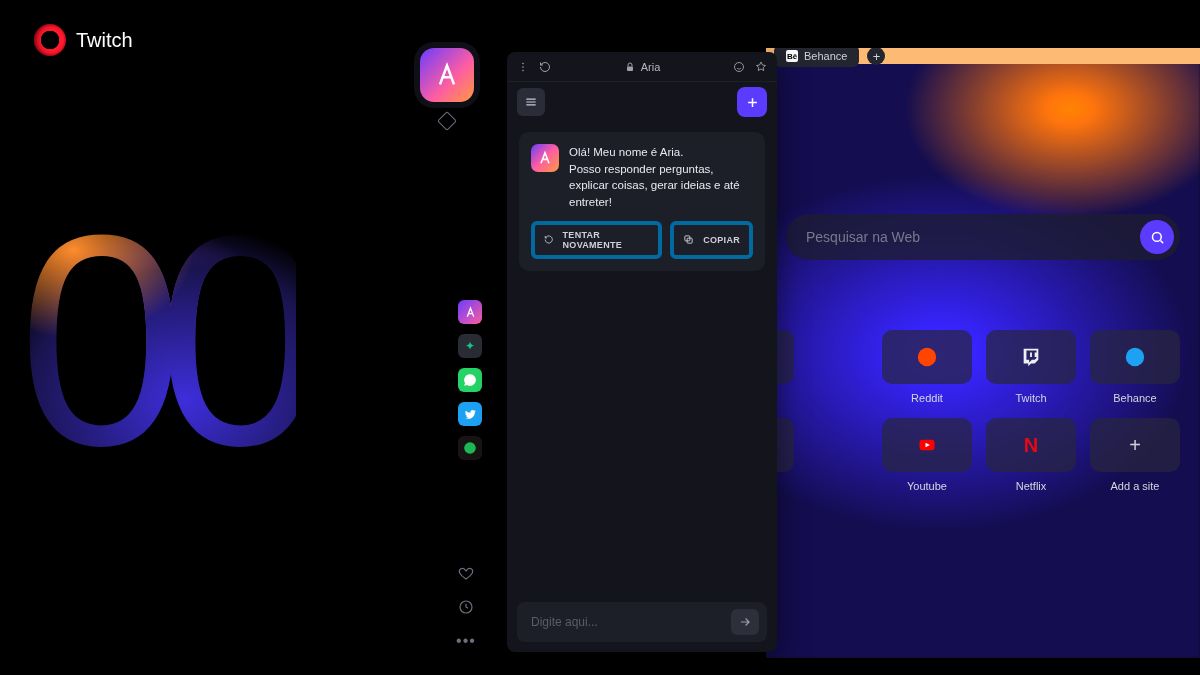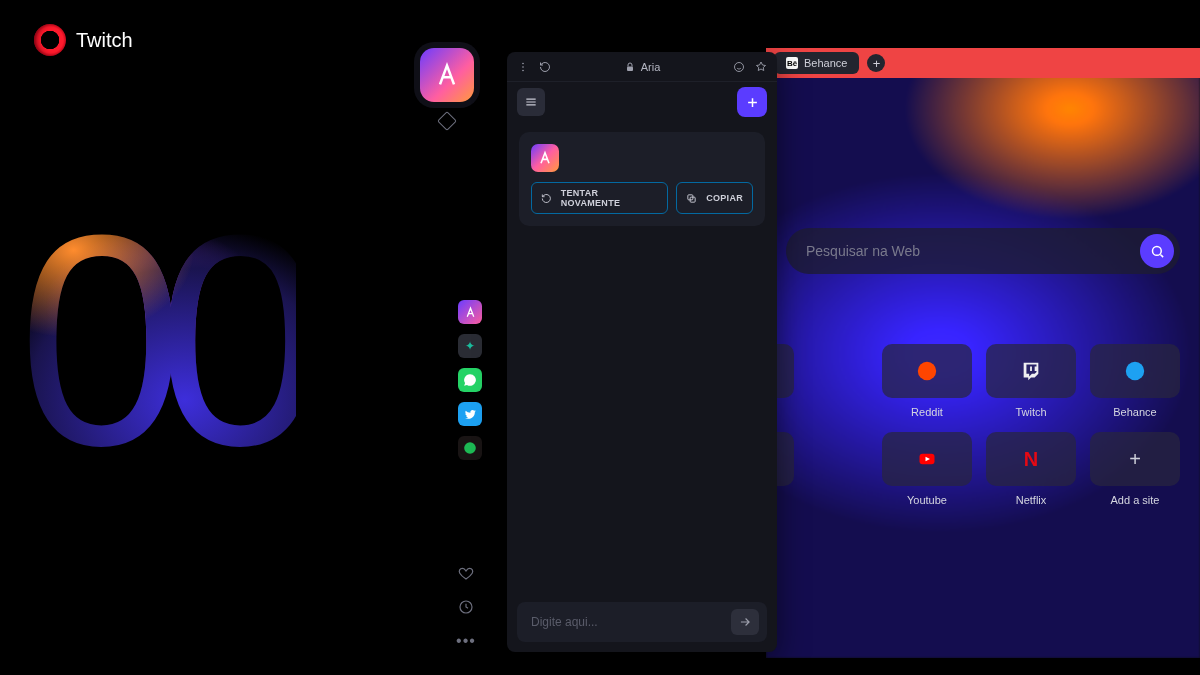--- a/index.html
+++ b/index.html
@@ -118,21 +118,21 @@
 .msg-avatar{
   width:28px;height:28px;border-radius:7px;flex-shrink:0;
   background:linear-gradient(135deg,#6b3cff,#ff5ea1,#ff9a3c);
   display:flex;align-items:center;justify-content:center;
 }
 .msg-avatar svg{width:16px;height:16px;}
 .msg-text{font-size:11.5px;line-height:1.45;color:#e8e9ef;}
 .msg-actions{display:flex;justify-content:flex-end;gap:8px;}
 .pill{
   display:flex;align-items:center;gap:9px;
-  padding:5px 9px;border:1px solid #0369a1;border-radius:6px;
+  padding:5px 9px;border:4px solid #0369a1;border-radius:6px;
   font-size:9px;font-weight:700;letter-spacing:.3px;color:#cfd0da;
   text-transform:uppercase;
 }
 .pill svg{width:11px;height:11px;}
 .aria-input{
   margin:10px;
   height:40px;background:#1c1e28;border-radius:8px;
   display:flex;align-items:center;padding:0 8px 0 14px;
 }
 .aria-input input{
@@ -156,21 +156,21 @@
   position:absolute; inset:0;
   background:
     radial-gradient(ellipse 300px 200px at 70% 10%, #ff8c2e 0%, transparent 55%),
     radial-gradient(ellipse 420px 300px at 40% 50%, #3d2edb 0%, #140f3e 60%),
     radial-gradient(ellipse 260px 180px at 85% 90%, #ff8c2e 0%, transparent 55%),
     radial-gradient(ellipse 320px 240px at 20% 85%, #8a2be2 0%, transparent 60%),
     #0a0818;
   filter: saturate(1.4) blur(1px);
 }
 .tabbar{
-  position:relative;height:30px;background:#ef4444;
+  position:relative;height:16px;background:#fdba74;
   display:flex;align-items:center;padding:0 8px;gap:8px;
 }
 .tab{
   height:22px;padding:0 12px;border-radius:6px;background:#23252f;
   display:flex;align-items:center;gap:6px;font-size:11px;color:#cfd0da;
 }
 .tab .favicon{width:12px;height:12px;background:#fff;border-radius:2px;display:flex;align-items:center;justify-content:center;font-size:8px;font-weight:800;color:#000;}
 .newtab{width:18px;height:18px;border-radius:50%;background:#23252f;display:flex;align-items:center;justify-content:center;color:#cfd0da;font-size:13px;}
 .content{position:relative;padding:150px 20px 0 20px;}
 .searchbar{
@@ -305,20 +305,24 @@
     </div>
   </div>
   <div class="aria-body">
     <div class="msg-card">
       <div class="msg-head">
         <div class="msg-avatar">
           <svg viewBox="0 0 24 24" fill="none" stroke="#fff" stroke-width="2.4">
               <path d="M6 20 L12 4 L18 20 M8.5 14 H15.5"></path>
             </svg>
         </div>
+        <div class="msg-text">
+          <span>Olá! Meu nome é Aria.</span><br>
+          <span>Posso responder perguntas, explicar coisas, gerar ideias e até entreter!</span>
+        </div>
       </div>
       <div class="msg-actions">
         <div class="pill">
           <svg viewBox="0 0 24 24" fill="none" stroke="currentColor" stroke-width="2">
               <path d="M3 12a9 9 0 1 0 3-6.7L3 8"></path>
               <path d="M3 3v5h5"></path>
             </svg>
           <span>TENTAR NOVAMENTE</span>
         </div>
         <div class="pill">

